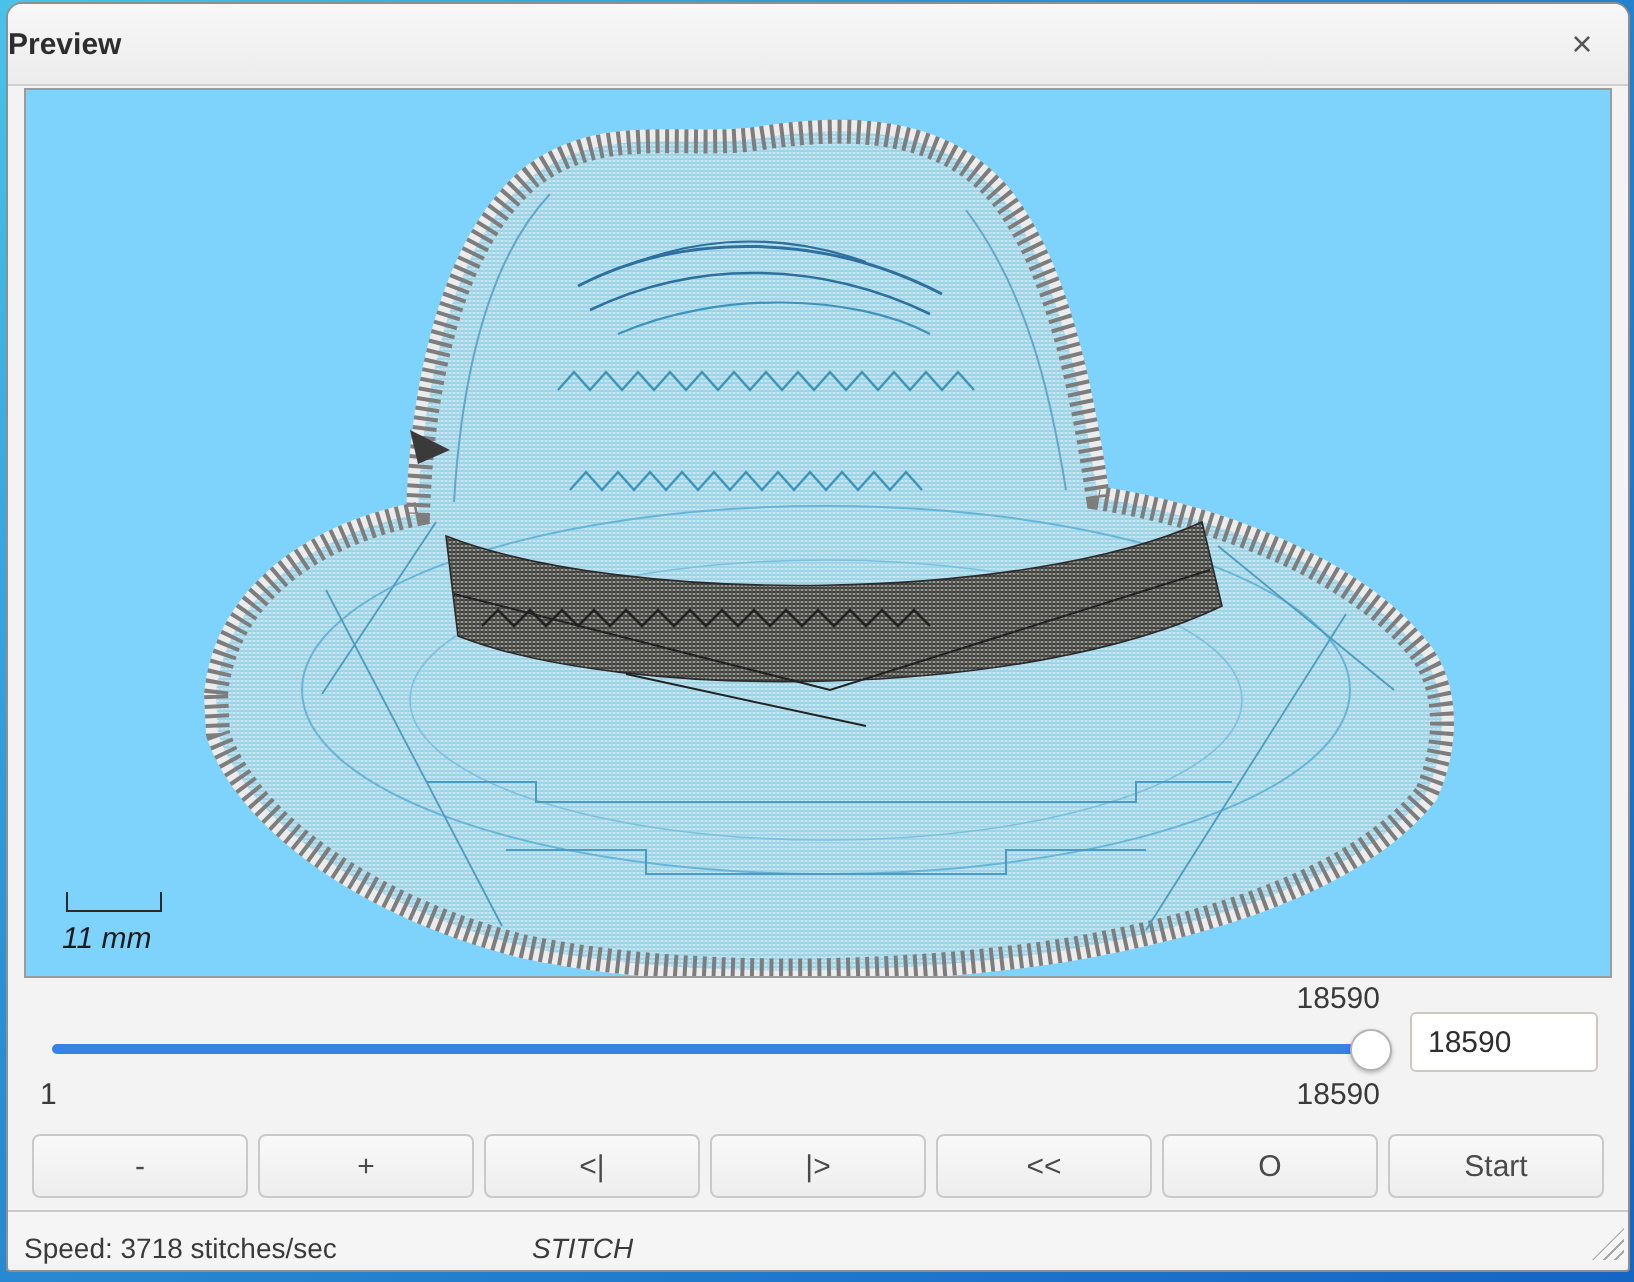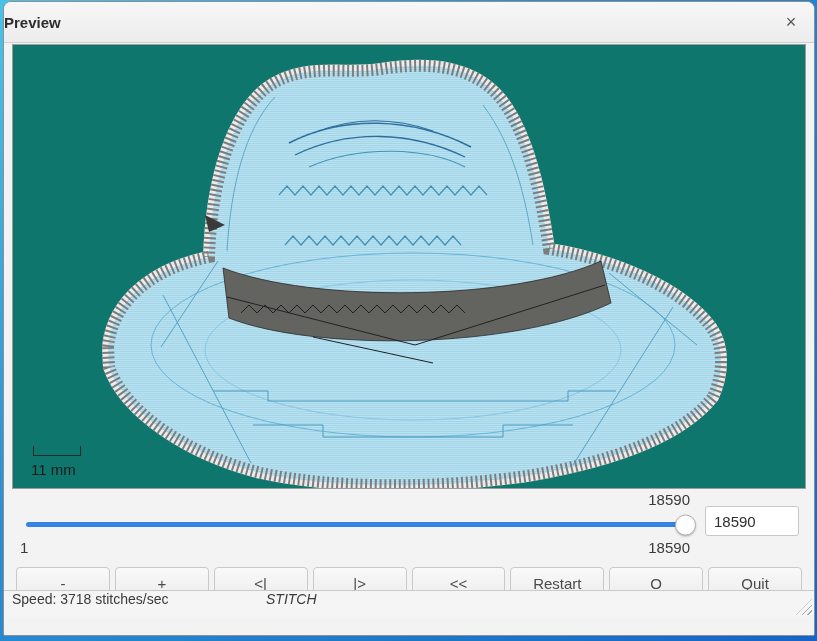--- a/index.html
+++ b/index.html
@@ -9,22 +9,22 @@
   .window{position:absolute;left:3px;top:1px;right:2px;bottom:5px;
     background:#f3f3f3;border:1px solid #8f8f8f;border-radius:8px 8px 2px 2px;
     display:flex;flex-direction:column;box-sizing:border-box;}
 
   .titlebar{height:40px;position:relative;display:flex;align-items:center;justify-content:flex-start;
     background:linear-gradient(#f7f7f7,#ececec);border-bottom:1px solid #cfcfcf;border-radius:7px 7px 0 0;}
   .title{font-size:15px;font-weight:bold;color:#2d2d2d;}
   .close-btn{position:absolute;right:12px;top:9px;width:22px;height:22px;display:flex;
     align-items:center;justify-content:center;font-size:18px;color:#555;cursor:pointer;border-radius:50%;}
 
-  .canvas{position:relative;margin:1px 8px 0 8px;height:445px;background:#0f766e;
-    border:1px solid #9c9c9c;box-sizing:border-box;overflow:hidden;}
+  .canvas{position:relative;margin:1px 8px 0 8px;height:445px;background:#7dd3fc;
+    border:1px solid #9c9c9c;box-sizing:border-box;overflow:hidden;font-style:italic;}
   .canvas svg{position:absolute;left:0;top:0;}
 
   .ruler{position:absolute;left:20px;bottom:32px;width:46px;height:9px;
     border-left:1px solid #2a2a2a;border-right:1px solid #2a2a2a;border-bottom:1px solid #2a2a2a;}
   .ruler-label{position:absolute;left:18px;bottom:10px;font-size:15px;color:#1a1a1a;}
 
   .controls{position:relative;height:76px;}
   .slider-top-label{position:absolute;right:124px;top:2px;font-size:15px;color:#3a3a3a;}
   .slider-track{position:absolute;left:22px;right:122px;top:33px;height:5px;
     background:#3584e4;border-radius:3px;}
@@ -35,22 +35,22 @@
     border:1px solid #cdc7c2;border-radius:3px;background:#fff;font-size:15px;color:#2e2e2e;
     padding:2px 8px;box-sizing:border-box;font-family:"Liberation Sans",sans-serif;}
   .slider-min-label{position:absolute;left:16px;top:50px;font-size:15px;color:#3a3a3a;}
   .slider-max-label{position:absolute;right:124px;top:50px;font-size:15px;color:#3a3a3a;}
 
   .button-row{display:flex;gap:5px;margin:2px 12px 0 12px;}
   .btn{flex:1;height:30px;background:linear-gradient(#f9f9f9,#ededed);
     border:1px solid #c9c9c9;border-radius:4px;font-size:15px;color:#4a4a4a;
     display:flex;align-items:center;justify-content:center;cursor:pointer;}
 
-  .statusbar{position:absolute;left:0;right:0;bottom:18px;height:26px;background:#f5f5f5;
-    border-top:1px solid #c9c9c9;display:flex;align-items:flex-start;font-size:14px;color:#3a3a3a;
+  .statusbar{position:absolute;left:0;right:0;bottom:3px;height:26px;background:#f5f5f5;
+    border-top:1px solid #c9c9c9;display:flex;align-items:flex-end;font-size:14px;color:#3a3a3a;
     border-radius:0 0 2px 2px;}
   .status-speed{margin-left:8px;}
   .status-mode{position:absolute;left:262px;font-style:italic;}
   .resize-grip{position:absolute;right:2px;bottom:2px;width:16px;height:16px;
     background:repeating-linear-gradient(135deg,transparent 0 3px,#a8a8a8 3px 4px);
     clip-path:polygon(100% 0,100% 100%,0 100%);}
 </style>
 </head>
 <body>
 
@@ -126,23 +126,22 @@
     <span class="slider-min-label">1</span>
     <span class="slider-max-label">18590</span>
   </div>
 
   <div class="button-row">
     <div class="btn">-</div>
     <div class="btn">+</div>
     <div class="btn">&lt;|</div>
     <div class="btn">|&gt;</div>
     <div class="btn">&lt;&lt;</div>
-    <div class="btn">Restart</div>
     <div class="btn">O</div>
-    <div class="btn">Quit</div>
+    <div class="btn">Start</div>
   </div>
 
   <div class="statusbar">
     <span class="status-speed">Speed: 3718 stitches/sec</span>
     <span class="status-mode">STITCH</span>
     <div class="resize-grip"></div>
   </div>
 
 </div>
 

